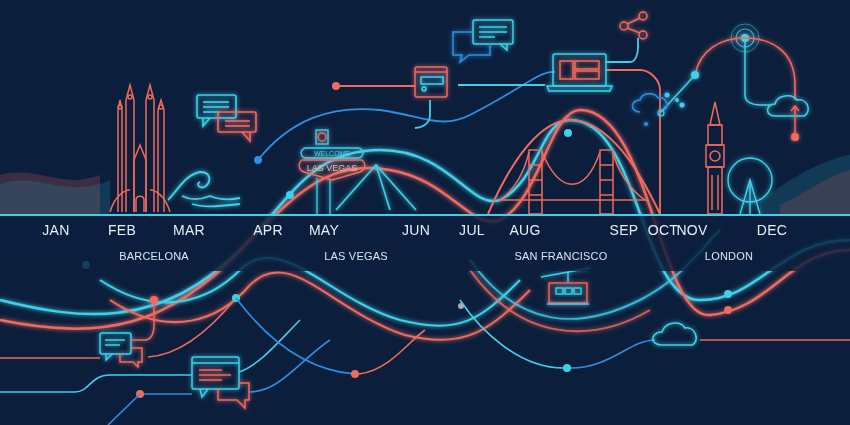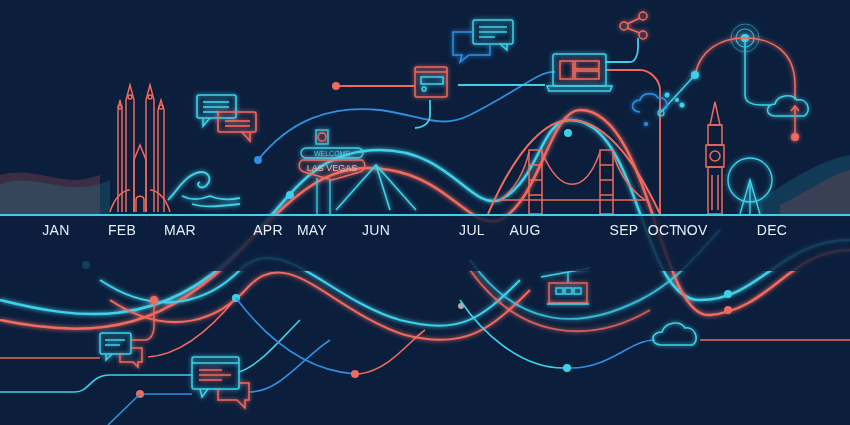--- a/index.html
+++ b/index.html
@@ -264,26 +264,32 @@
       <circle cx="728" cy="310" r="4" fill="#f06a5e"></circle>
       <circle cx="461" cy="306" r="3" fill="#a9a9b8"></circle>
     </g>
   </svg>
 
   <div class="band"></div>
 
   <div class="months">
     <span class="month" style="left:56px">JAN</span>
     <span class="month" style="left:122px">FEB</span>
-    <span class="month" style="left:180px">MAR</span>
+    <span class="month" style="left:189px">MAR</span>
     <span class="month" style="left:268px">APR</span>
-    <span class="month" style="left:312px">MAY</span>
-    <span class="month" style="left:376px">JUN</span>
+    <span class="month" style="left:324px">MAY</span>
+    <span class="month" style="left:416px">JUN</span>
     <span class="month" style="left:472px">JUL</span>
     <span class="month" style="left:525px">AUG</span>
     <span class="month" style="left:624px">SEP</span>
     <span class="month" style="left:663px">OCT</span>
     <span class="month" style="left:692px">NOV</span>
     <span class="month" style="left:772px">DEC</span>
   </div>
 
+  <div class="cities">
+    <span class="city" style="left:154px">BARCELONA</span>
+    <span class="city" style="left:356px">LAS VEGAS</span>
+    <span class="city" style="left:561px">SAN FRANCISCO</span>
+    <span class="city" style="left:729px">LONDON</span>
+  </div>
 
 </div>
 
 </body></html>

